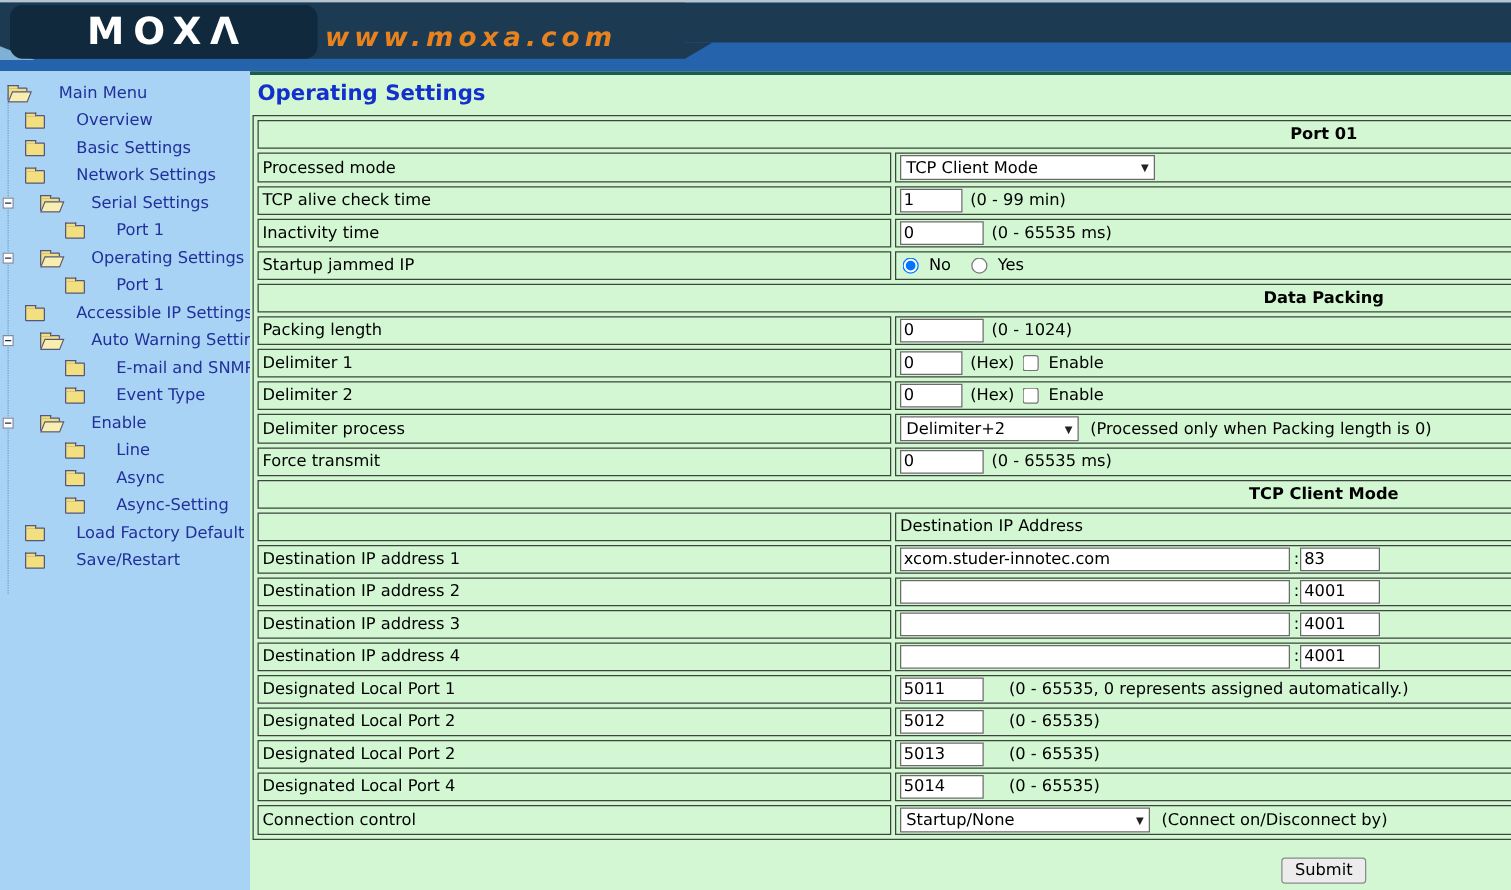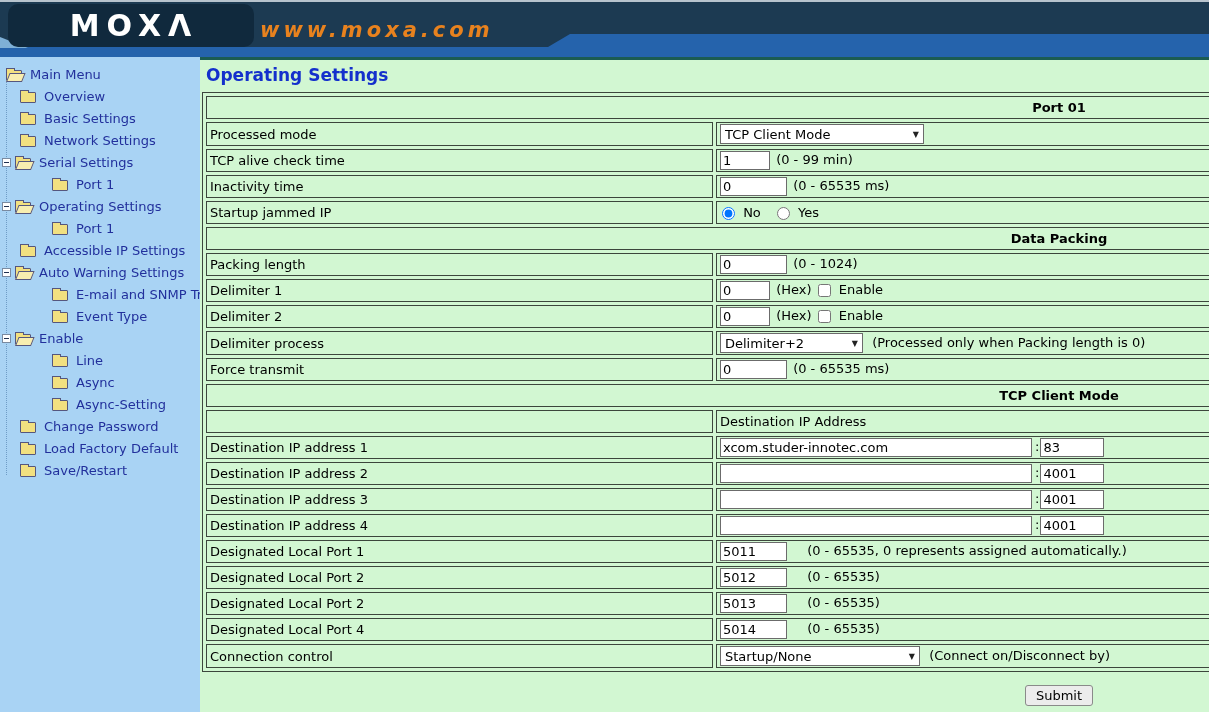--- a/index.html
+++ b/index.html
@@ -30,21 +30,21 @@
   .logo-text{color:#fff;font-weight:bold;font-size:30px;letter-spacing:7px;
     font-family:"DejaVu Sans","Liberation Sans",sans-serif;padding-left:6px;}
   .site-url{position:absolute;left:260px;top:16px;color:var(--orange);
     font-style:italic;font-weight:bold;font-size:21px;letter-spacing:4px;}
   
   .sidebar{position:absolute;left:0;top:57px;width:200px;bottom:0;
     background:var(--sidebar_bg);overflow:hidden;}
   .spine{position:absolute;left:6px;top:16px;height:402px;border-left:1px dotted #6f9cc6;}
   .tree{position:relative;padding-top:6px;}
   .ti{height:22px;display:flex;align-items:center;color:var(--tree_text);
-    font-size:13px;white-space:nowrap;cursor:default;position:relative;}
+    font-size:13px;white-space:nowrap;cursor:default;position:relative;gap:17px;}
   .ti .lbl{margin-left:2px;}
   .l0{padding-left:6px;}
   .l1{padding-left:20px;}
   .l1.exp{padding-left:2px;}
   .l2{padding-left:52px;}
   .expander{width:9px;height:9px;background:#fff;border:1px solid #7a8aa0;
     position:relative;margin-right:4px;flex:0 0 auto;}
   .expander::before{content:"";position:absolute;left:1px;top:3px;width:5px;height:1px;background:#203050;}
   .folder{position:relative;width:16px;height:11px;background:#f2e080;
     border:1px solid #55567e;border-radius:1px;margin:2px 6px 0 0;flex:0 0 auto;}
@@ -163,24 +163,20 @@
     <div class="ti l2">
       <span class="folder"></span>
       <span class="lbl">Async</span>
     </div>
     <div class="ti l2">
       <span class="folder"></span>
       <span class="lbl">Async-Setting</span>
     </div>
     <div class="ti l1">
       <span class="folder"></span>
-      <span class="lbl">Change Password</span>
-    </div>
-    <div class="ti l1">
-      <span class="folder"></span>
       <span class="lbl">Load Factory Default</span>
     </div>
     <div class="ti l1">
       <span class="folder"></span>
       <span class="lbl">Save/Restart</span>
     </div>
   </div>
 </div>
 
 <div class="content">

